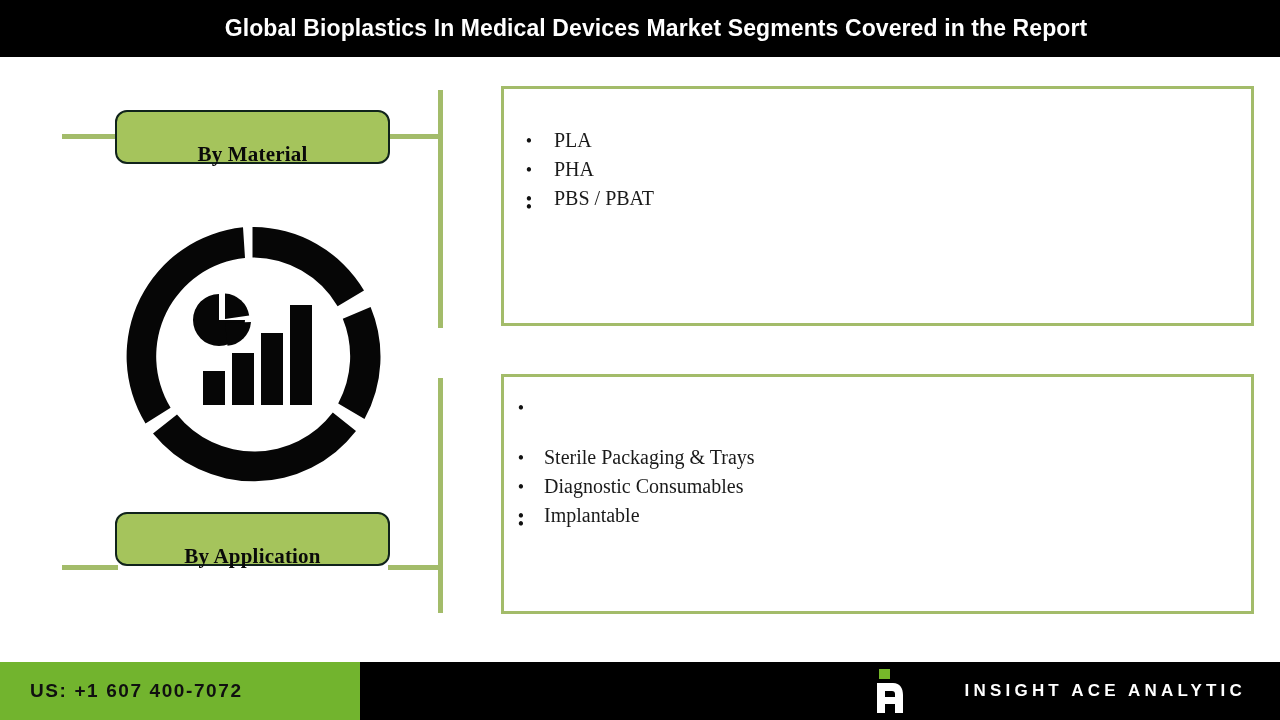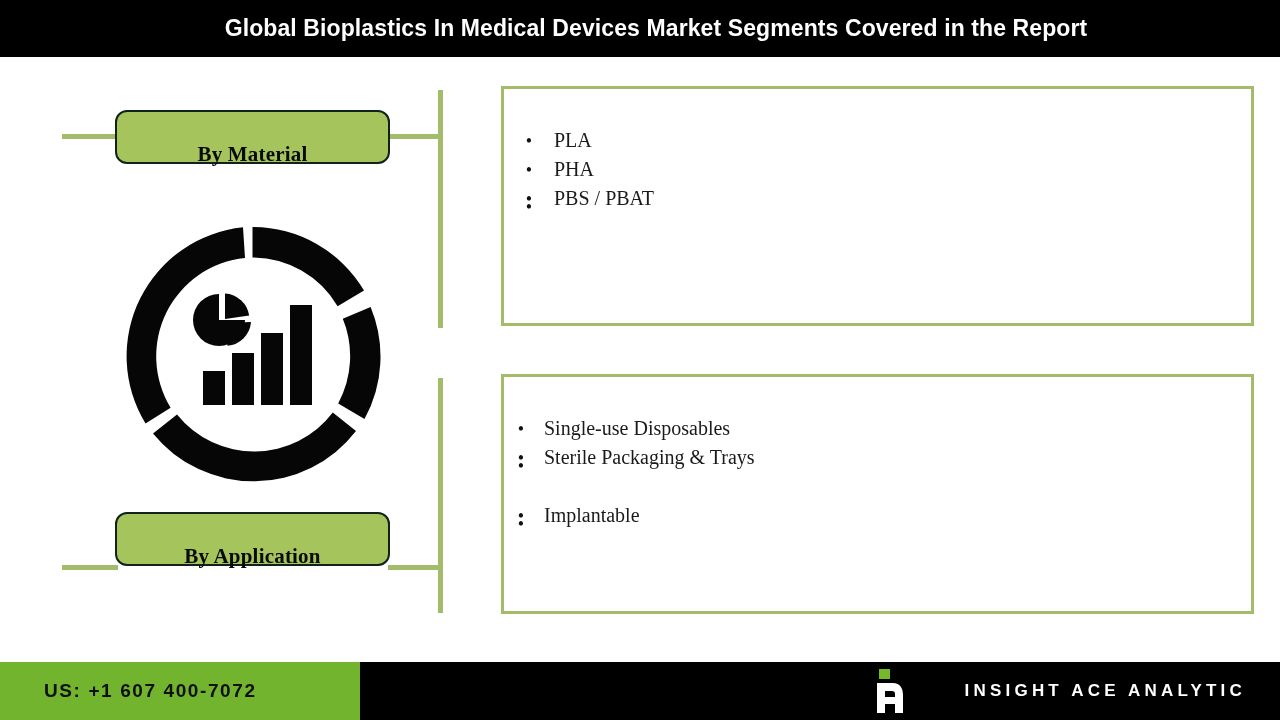--- a/index.html
+++ b/index.html
@@ -153,21 +153,21 @@
     background: #72B42E;
     display: flex;
     align-items: center;
   }
   .footer-phone {
     font-family: "Liberation Sans", sans-serif;
     font-weight: bold;
     font-size: 19px;
     color: #101010;
     letter-spacing: 1.6px;
-    padding-left: 44px;
+    padding-left: 30px;
     white-space: nowrap;
   }
   .footer-brand {
     position: absolute;
     right: 34px; top: 0;
     height: 58px;
     display: flex;
     align-items: center;
   }
   .brand-mark {
@@ -267,28 +267,28 @@
       <li class="bullet-item">
         <span class="bullet-dot">•</span>
       </li>
     </ul>
   </div>
 
   <div class="content-box box-application">
     <ul class="bullet-list">
       <li class="bullet-item">
         <span class="bullet-dot">•</span>
-        <span class="bullet-text">Single-use Disposables</span>
       </li>
       <li class="bullet-item">
         <span class="bullet-dot">•</span>
         <span class="bullet-text">Sterile Packaging &amp; Trays</span>
       </li>
       <li class="bullet-item">
         <span class="bullet-dot">•</span>
+        <span class="bullet-text">Diagnostic Consumables</span>
       </li>
       <li class="bullet-item">
         <span class="bullet-dot">•</span>
         <span class="bullet-text">Implantable</span>
       </li>
       <li class="bullet-item">
         <span class="bullet-dot">•</span>
       </li>
     </ul>
   </div>

